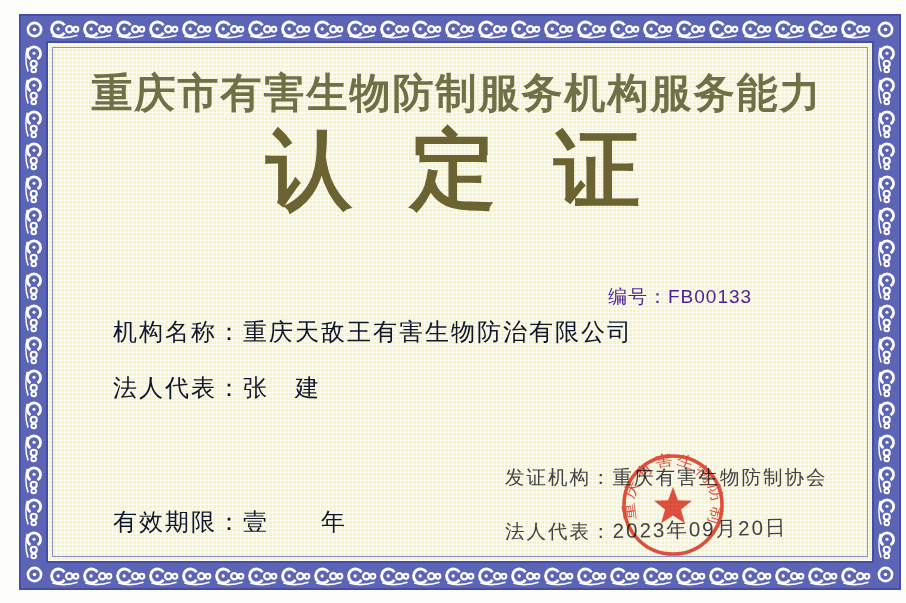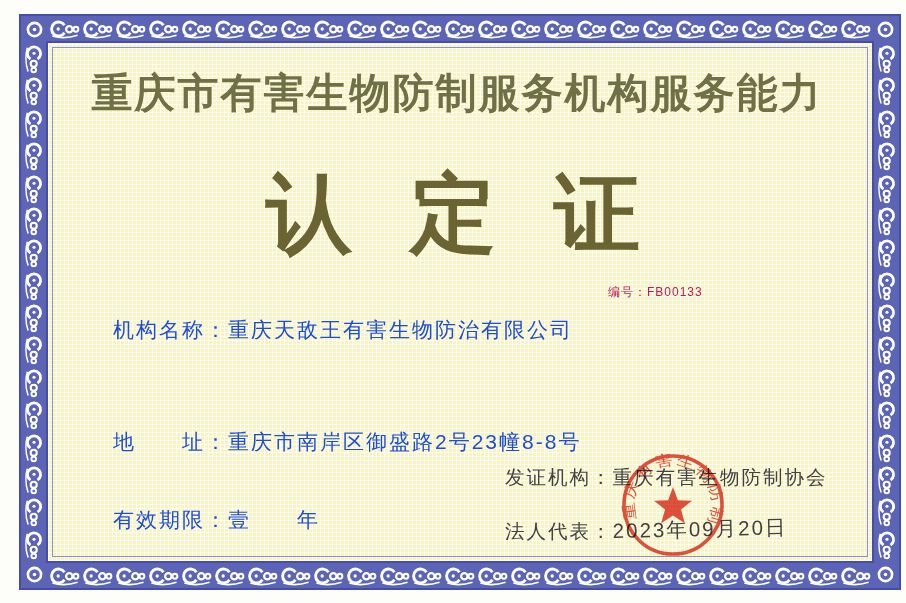--- a/index.html
+++ b/index.html
@@ -51,27 +51,26 @@
     color:#6f7046;
     padding-left:8px;
   }
   .title2{
     position:absolute;left:0;right:0;top:112px;
     text-align:center;
     font-family:"Liberation Serif","DejaVu Serif",serif;
     font-size:86px;font-weight:bold;
     letter-spacing:58px;padding-left:58px;box-sizing:border-box;
     color:#6b6432;
-    margin-top:44px;
   }
   .cert-number{
     position:absolute;left:608px;top:284px;
-    font-size:12px;color:#be185d;letter-spacing:1px;
+    font-size:19px;color:#4c1d95;letter-spacing:1px;
   }
-  .field-row{position:absolute;left:113px;font-size:21px;color:#1d4ed8;letter-spacing:2px;white-space:nowrap;}
+  .field-row{position:absolute;left:113px;font-size:24px;color:#0f172a;letter-spacing:2px;white-space:nowrap;}
   .row-0{top:316px;} .row-1{top:372px;} .row-2{top:428px;} .row-3{top:506px;}
   .right-row{position:absolute;left:505px;font-size:19.5px;color:#424242;letter-spacing:2px;white-space:nowrap;}
   .row-issuer{top:464px;}
   .row-date{top:517px;}
   .row-date .field-value{display:inline-block;font-size:20.5px;transform:rotate(-1.2deg);transform-origin:left bottom;}
   
   .seal{
     position:absolute;left:611px;top:443px;width:124px;height:124px;
     opacity:.88;mix-blend-mode:multiply;
   }
@@ -863,22 +862,22 @@
     <div class="title1">重庆市有害生物防制服务机构服务能力</div>
     <div class="title2">认定证</div>
 
     <div class="cert-number">
       <span>编号：</span><span>FB00133</span>
     </div>
 
     <div class="field-row row-0">
       <span class="field-label">机构名称：</span><span class="field-value">重庆天敌王有害生物防治有限公司</span>
     </div>
-    <div class="field-row row-2">
-      <span class="field-label">地　　址：</span><span class="field-value">重庆市南岸区御盛路2号23幢8-8号</span>
+    <div class="field-row row-1">
+      <span class="field-label">法人代表：</span><span class="field-value">张　建</span>
     </div>
     <div class="field-row row-3">
       <span class="field-label">有效期限：</span><span class="field-value">壹　　年</span>
     </div>
 
     <div class="right-row row-issuer">
       <span class="field-label">发证机构：</span><span class="field-value">重庆有害生物防制协会</span>
     </div>
     <div class="right-row row-date">
       <span class="field-label">法人代表：</span><span class="field-value">2023年09月20日</span>

